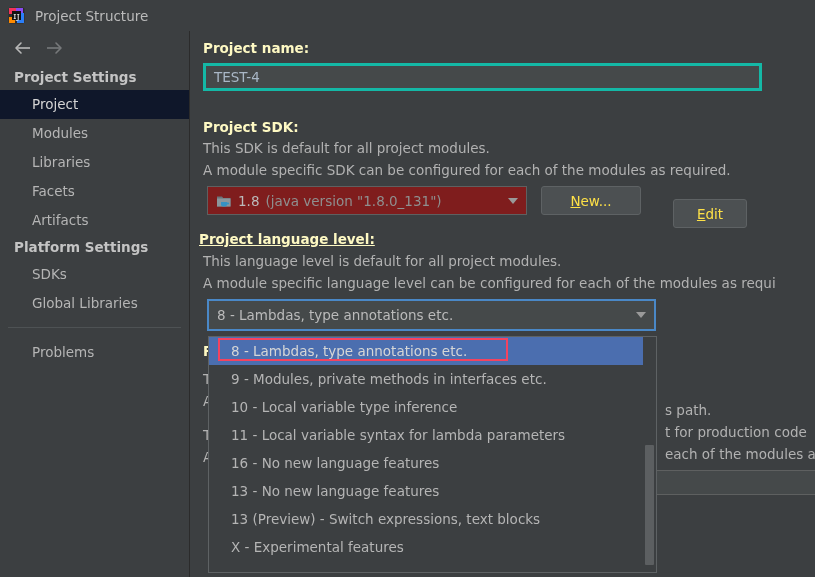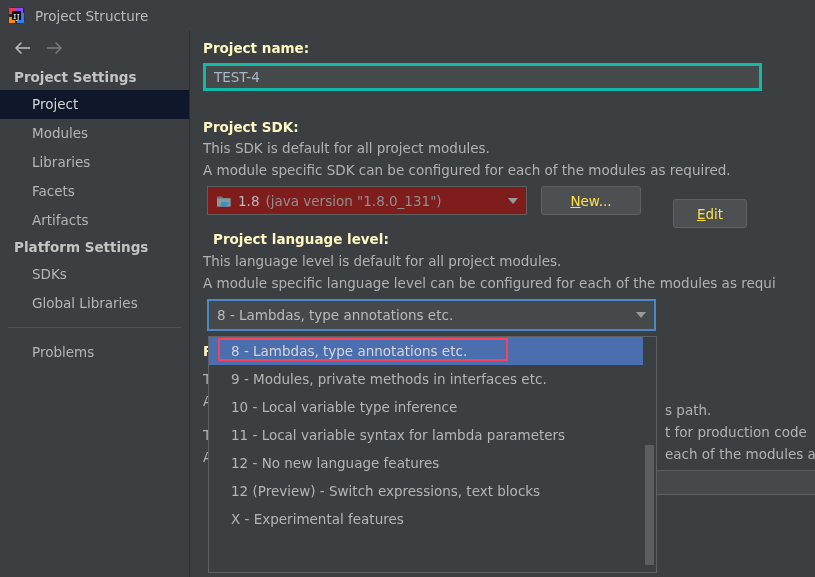--- a/index.html
+++ b/index.html
@@ -319,21 +319,21 @@
     </span>
   </div>
 
   <div class="btn" style="left:351px; top:155px; width:100px; height:29px;">
     <span><span class="mnem">N</span>ew...</span>
   </div>
   <div class="btn" style="left:483px; top:155px; width:74px; height:29px;margin-top:13px;">
     <span><span class="mnem">E</span>dit</span>
   </div>
 
-  <div class="field-label" style="left:23px; top:200px;">Project language level:</div>
+  <div class="field-label" style="left:9px; top:200px;text-decoration:underline;">Project language level:</div>
   <div class="desc-line" style="left:13px; top:222px;">This language level is default for all project modules.</div>
   <div class="desc-line" style="left:13px; top:244px;">A module specific language level can be configured for each of the modules as requi</div>
 
   <div class="combo" id="lang-combo" style="left:17px; top:268px; width:449px; height:32px;">
     <span class="combo-text">
       <span>8 - Lambdas, type annotations etc.</span>
     </span>
     <span class="arrow">
       <span class="tri-down"></span>
     </span>
@@ -351,22 +351,23 @@
 
   <div class="under" style="left:466px; top:439px; width:159px; height:25px; background:#45494a; border-top:1px solid #5e6060; border-bottom:1px solid #5e6060; box-sizing:border-box;"></div>
 </div>
 
 <div id="dropdown">
   <div class="dd-list">
     <div class="dd-item highlight">8 - Lambdas, type annotations etc.</div>
     <div class="dd-item">9 - Modules, private methods in interfaces etc.</div>
     <div class="dd-item">10 - Local variable type inference</div>
     <div class="dd-item">11 - Local variable syntax for lambda parameters</div>
-    <div class="dd-item">12 - No new language features</div>
-    <div class="dd-item">12 (Preview) - Switch expressions, text blocks</div>
+    <div class="dd-item">16 - No new language features</div>
+    <div class="dd-item">13 - No new language features</div>
+    <div class="dd-item">13 (Preview) - Switch expressions, text blocks</div>
     <div class="dd-item">X - Experimental features</div>
   </div>
   <div class="dd-scrollbar">
     <div class="dd-thumb"></div>
   </div>
 </div>
 
 <div id="annot-box"></div>
 
 </body></html>

